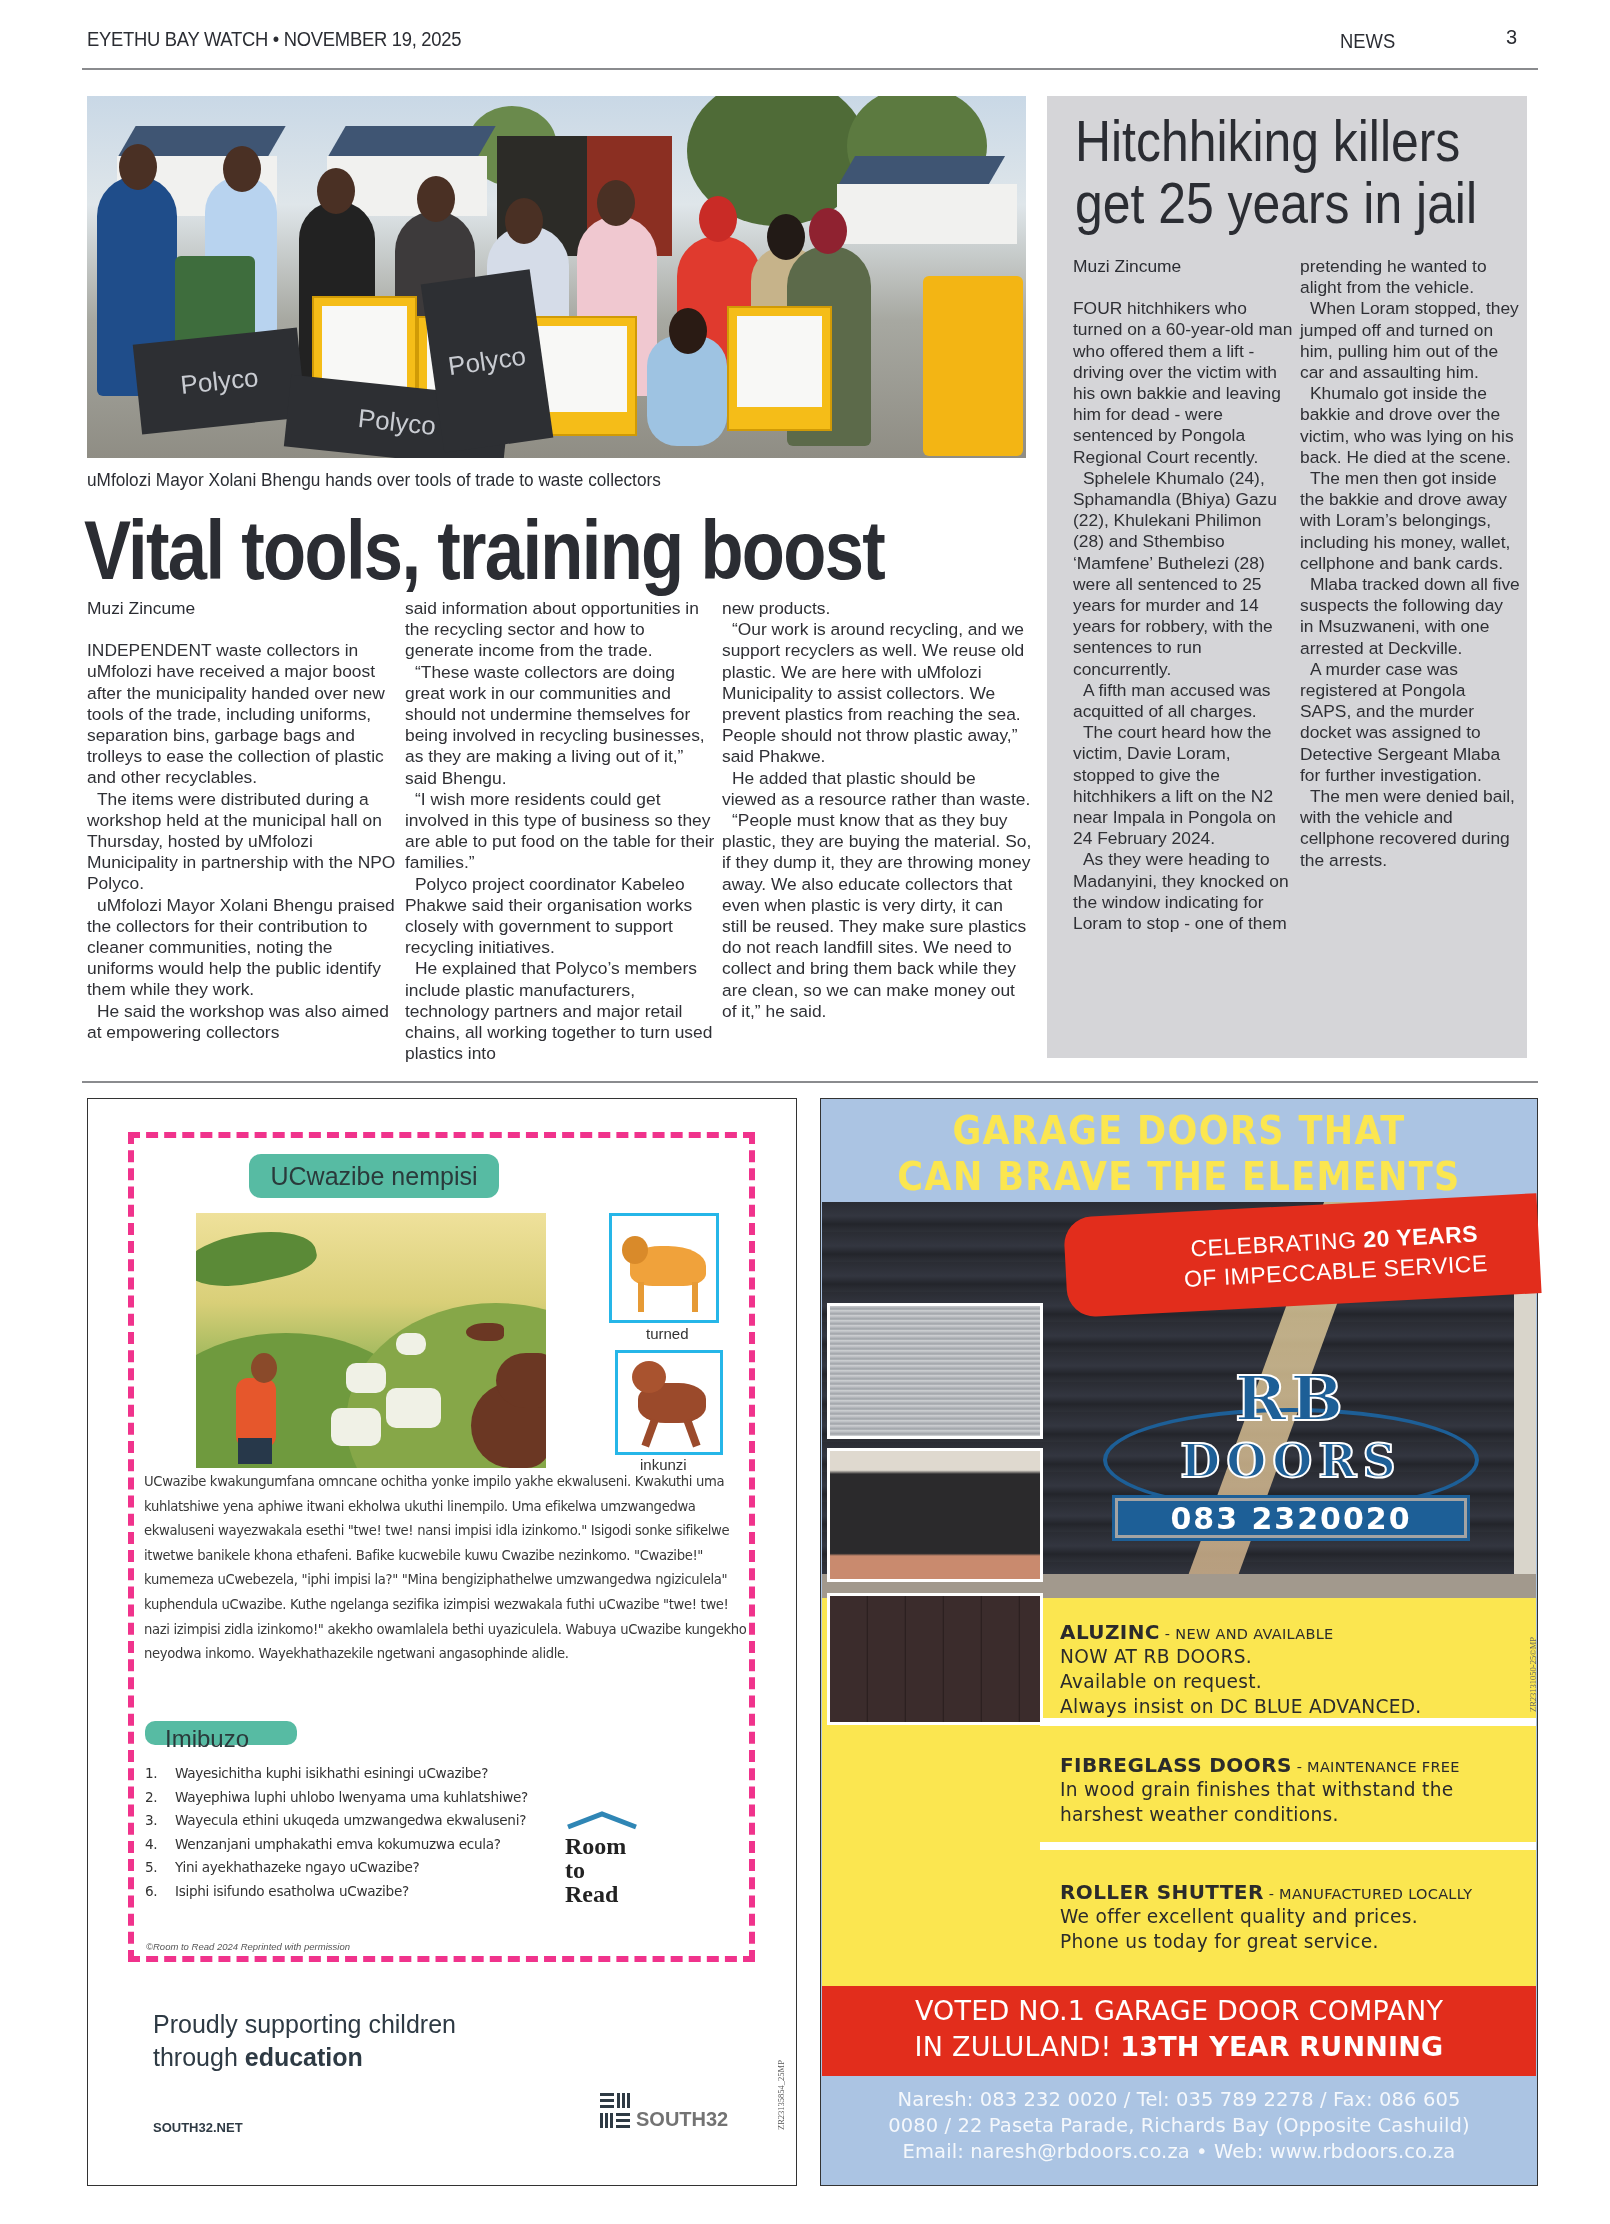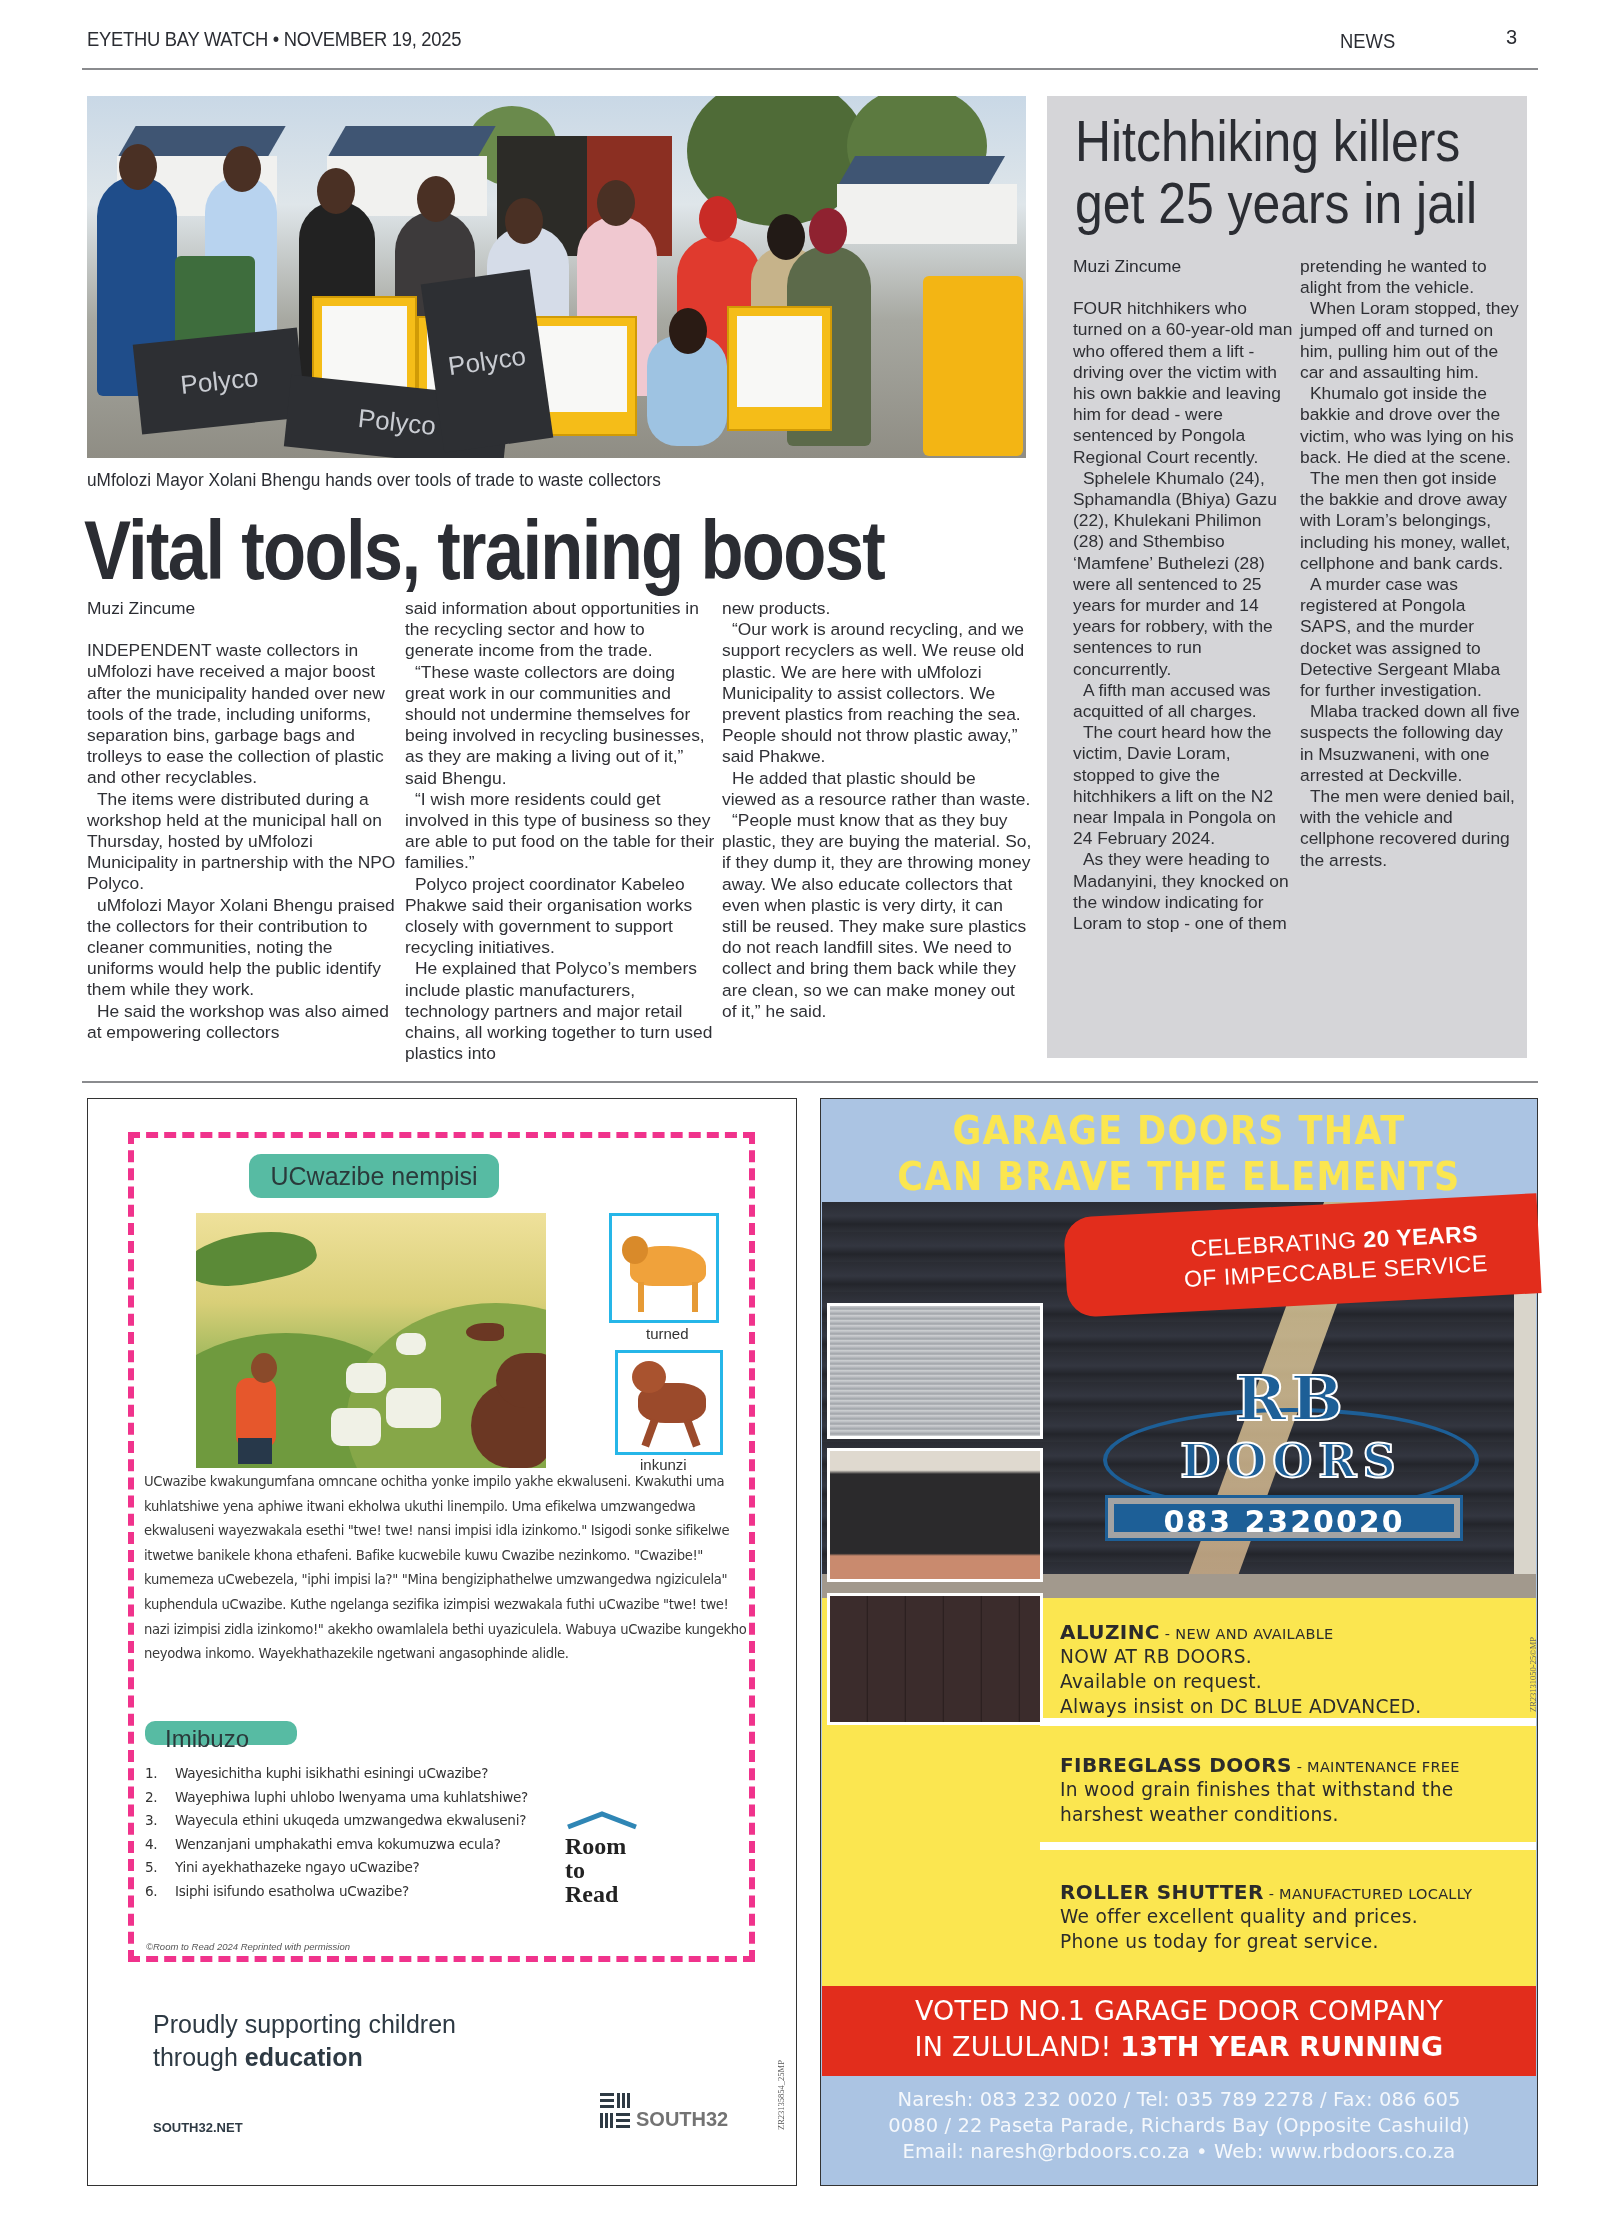--- a/index.html
+++ b/index.html
@@ -69,21 +69,21 @@
   
   #rb-ad { left: 820px; top: 1098px; width: 718px; height: 1088px; border: 1.5px solid #333; background: #abc4e3; overflow: hidden; }
   #rb-headline { left: 820px; top: 1108px; width: 718px; text-align: center; font-size: 39px; line-height: 46px; font-weight: bold; color: #fbe650; letter-spacing: 1.5px; font-family: "DejaVu Sans", sans-serif; transform: scaleX(0.9); }
   #rb-photo { left: 822px; top: 1202px; width: 714px; height: 396px; background: repeating-linear-gradient(180deg, #2a2c33 0px, #333640 14px, #23252b 22px, #2e3138 30px); }
   #rb-banner { left: 1063px; top: 1218px; width: 474px; height: 100px; background: #e22d1c; border-radius: 28px 0 0 28px; transform: rotate(-3deg); transform-origin: left top; }
   #rb-banner-text { left: 1140px; top: 1226px; width: 390px; text-align: center; color: #fff; font-size: 23px; line-height: 30px; transform: rotate(-3deg); letter-spacing: 0.5px; }
   #rb-banner-text b { font-weight: 900; }
   #rb-logo { left: 1098px; top: 1370px; width: 386px; height: 175px; }
   .rb-big { position: absolute; left: 0; width: 100%; text-align: center; font-family: "DejaVu Serif", serif; font-weight: bold; color: #1d5f97; -webkit-text-stroke: 2px #fff; }
   #rb-ring { position: absolute; left: 5px; top: 38px; width: 376px; height: 104px; border: 4px solid #1d5f97; border-radius: 50%; }
-  #rb-phone-box { position: absolute; left: 10px; top: 128px; width: 352px; height: 40px; background: #1d5f97; border: 6px solid #a3a3a3; outline: 3px solid #1d5f97; color: #fff; font-size: 30px; font-weight: bold; text-align: center; line-height: 36px; letter-spacing: 2px; font-family: "DejaVu Sans", sans-serif; }
+  #rb-phone-box { position: absolute; left: 17px; top: 128px; width: 352px; height: 40px; background: #1d5f97; border: 3px solid #a3a3a3; outline: 3px solid #1d5f97; color: #fff; font-size: 30px; font-weight: bold; text-align: center; line-height: 36px; letter-spacing: 2px; font-family: "DejaVu Sans", sans-serif; }
   #rb-yellow { left: 822px; top: 1598px; width: 714px; height: 388px; background: #fbe650; }
   .rb-thumb { position: absolute; border: 3px solid #fff; }
   .rb-divider { position: absolute; left: 1040px; width: 496px; height: 8px; background: #fff; }
   .rb-feat { position: absolute; left: 1060px; width: 470px; font-family: "DejaVu Sans", sans-serif; color: #2b2b2b; }
   .rb-feat .t { font-size: 20px; font-weight: bold; letter-spacing: 0.4px; }
   .rb-feat .s { font-size: 14.5px; letter-spacing: 0.3px; }
   .rb-feat .b { font-size: 18.6px; line-height: 25px; letter-spacing: 0.3px; }
   #rb-red { left: 822px; top: 1986px; width: 714px; height: 90px; background: #e22d1c; }
   #rb-voted { left: 822px; top: 1993px; width: 714px; text-align: center; color: #fff; font-size: 27px; line-height: 36px; font-family: "DejaVu Sans", sans-serif; letter-spacing: 0.2px; }
   #rb-voted b { font-weight: 900; }
@@ -188,22 +188,22 @@
   <p class="ind">Sphelele Khumalo (24), Sphamandla (Bhiya) Gazu (22), Khulekani Philimon (28) and Sthembiso ‘Mamfene’ Buthelezi (28) were all sentenced to 25 years for murder and 14 years for robbery, with the sentences to run concurrently.</p>
   <p class="ind">A fifth man accused was acquitted of all charges.</p>
   <p class="ind">The court heard how the victim, Davie Loram, stopped to give the hitchhikers a lift on the N2 near Impala in Pongola on 24 February 2024.</p>
   <p class="ind">As they were heading to Madanyini, they knocked on the window indicating for Loram to stop - one of them</p>
 </div>
 <div class="abs col" id="scol2">
   <p>pretending he wanted to alight from the vehicle.</p>
   <p class="ind">When Loram stopped, they jumped off and turned on him, pulling him out of the car and assaulting him.</p>
   <p class="ind">Khumalo got inside the bakkie and drove over the victim, who was lying on his back. He died at the scene.</p>
   <p class="ind">The men then got inside the bakkie and drove away with Loram’s belongings, including his money, wallet, cellphone and bank cards.</p>
+  <p class="ind">Mlaba tracked down all five suspects the following day in Msuzwaneni, with one arrested at Deckville.</p>
   <p class="ind">A murder case was registered at Pongola SAPS, and the murder docket was assigned to Detective Sergeant Mlaba for further investigation.</p>
-  <p class="ind">Mlaba tracked down all five suspects the following day in Msuzwaneni, with one arrested at Deckville.</p>
   <p class="ind">The men were denied bail, with the vehicle and cellphone recovered during the arrests.</p>
 </div>
 
 <div class="abs rule" style="top:1081px;height:1.5px"></div>
 
 <div class="abs" id="rtr-ad"></div>
 <div class="abs" id="rtr-dash"></div>
 <div class="abs" id="rtr-title">UCwazibe nempisi</div>
 
 <div class="abs" id="rtr-illus">

